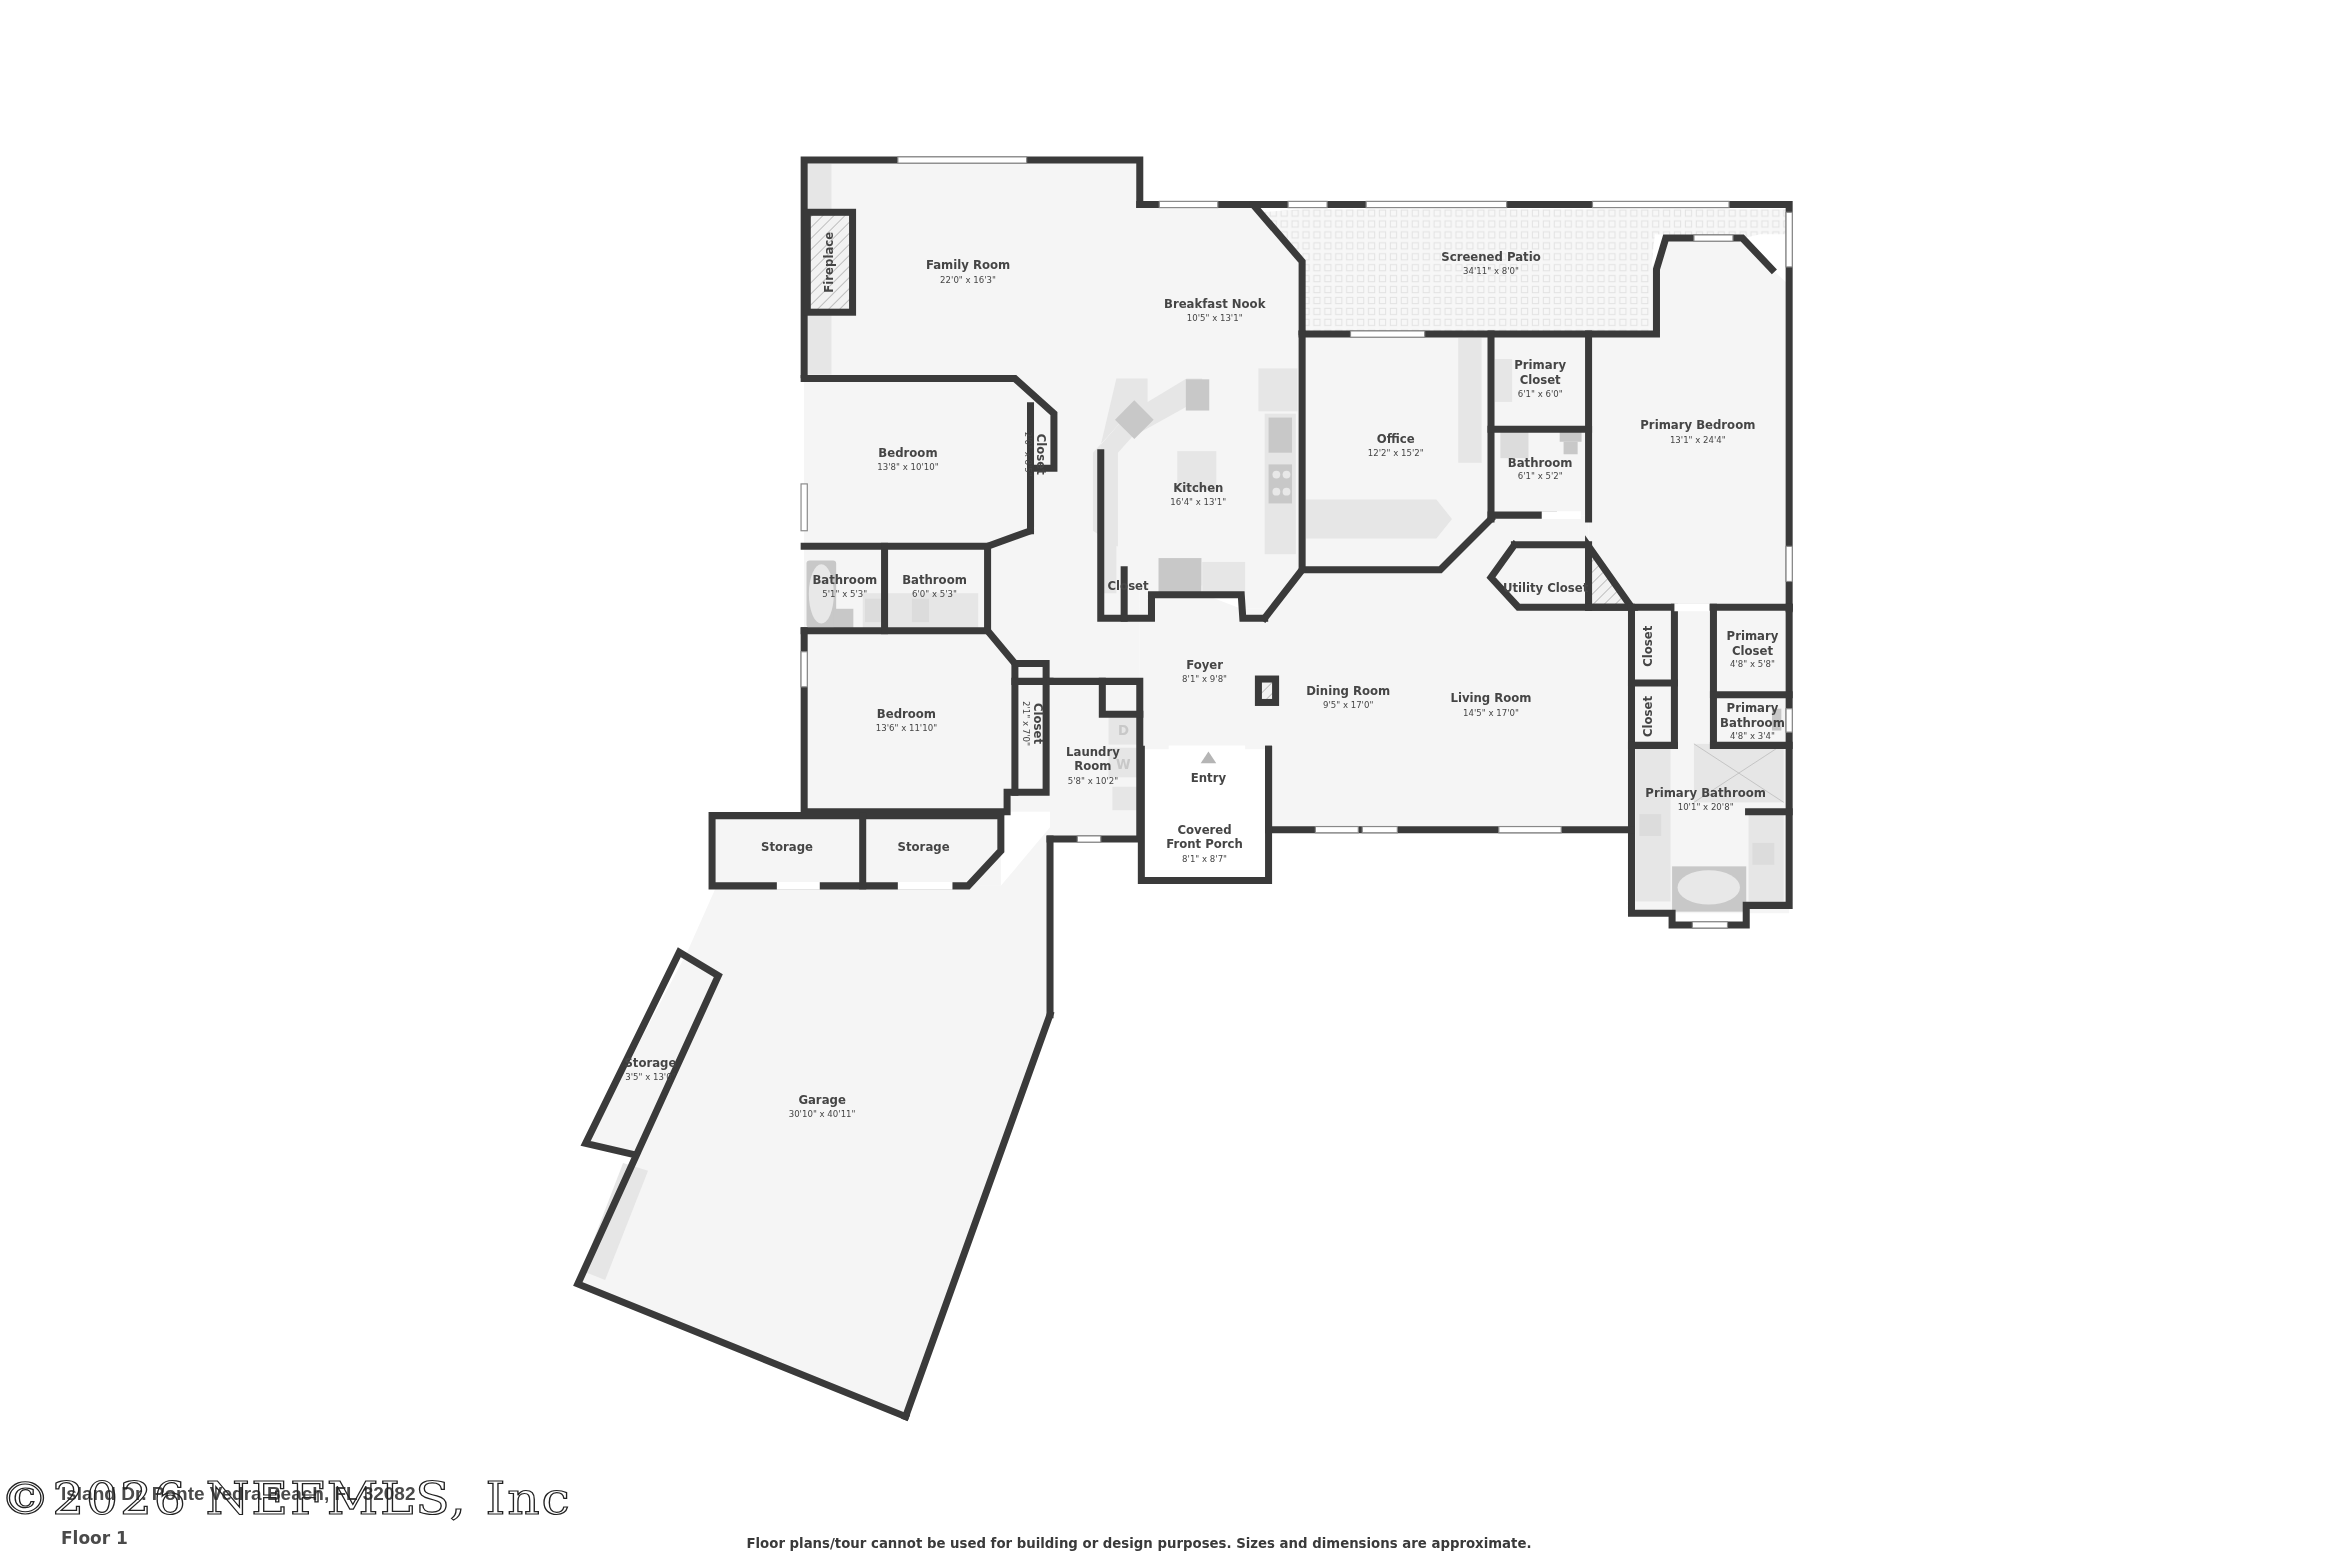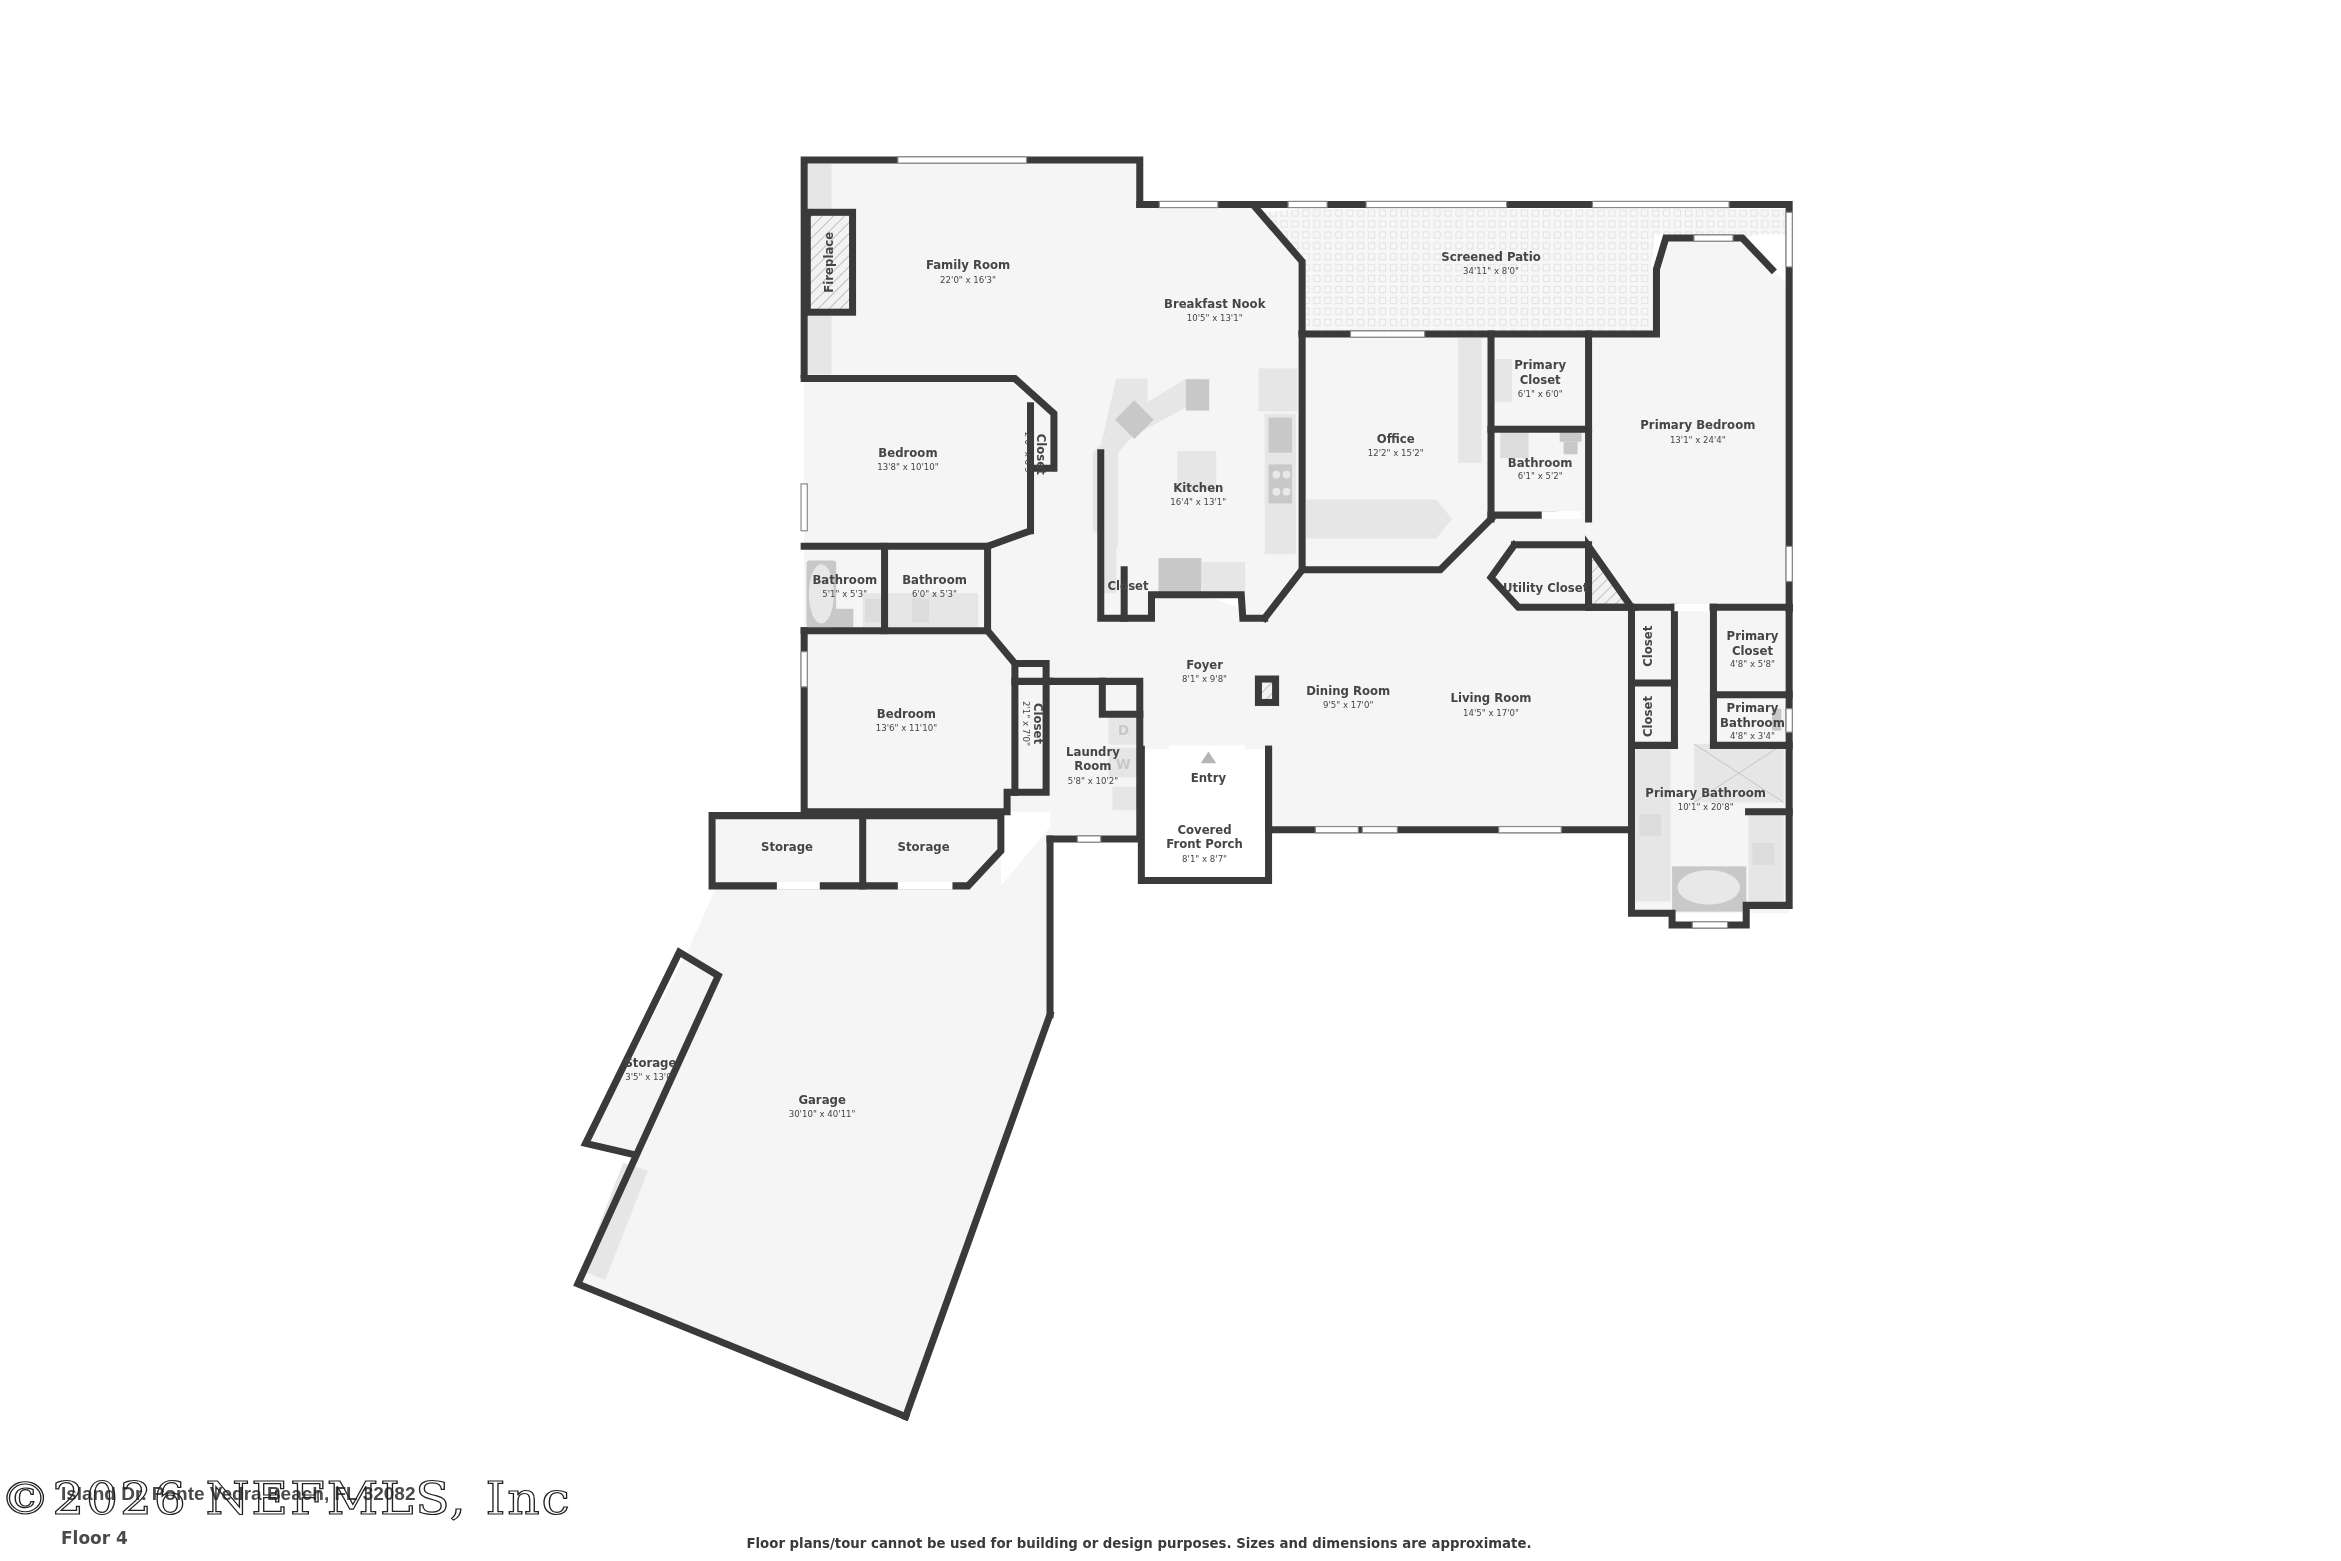--- a/index.html
+++ b/index.html
@@ -296,16 +296,16 @@
 
     <text class="rname" x="833" y="1367">Storage</text>
     <text class="rdim" x="833" y="1384">3'5" x 13'0"</text>
 
     <text class="rname" x="1053" y="1414">Garage</text>
     <text class="rdim" x="1053" y="1431">30'10" x 40'11"</text>
   </g>
 </svg>
 
 <div class="footer-addr">Island Dr. Ponte Vedra Beach, FL 32082</div>
-<div class="footer-floor">Floor 4</div>
+<div class="footer-floor">Floor 1</div>
 <div class="watermark">©2026 NEFMLS, Inc</div>
 <div class="disclaimer">Floor plans/tour cannot be used for building or design purposes. Sizes and dimensions are approximate.</div>
 
 
 </body></html>

